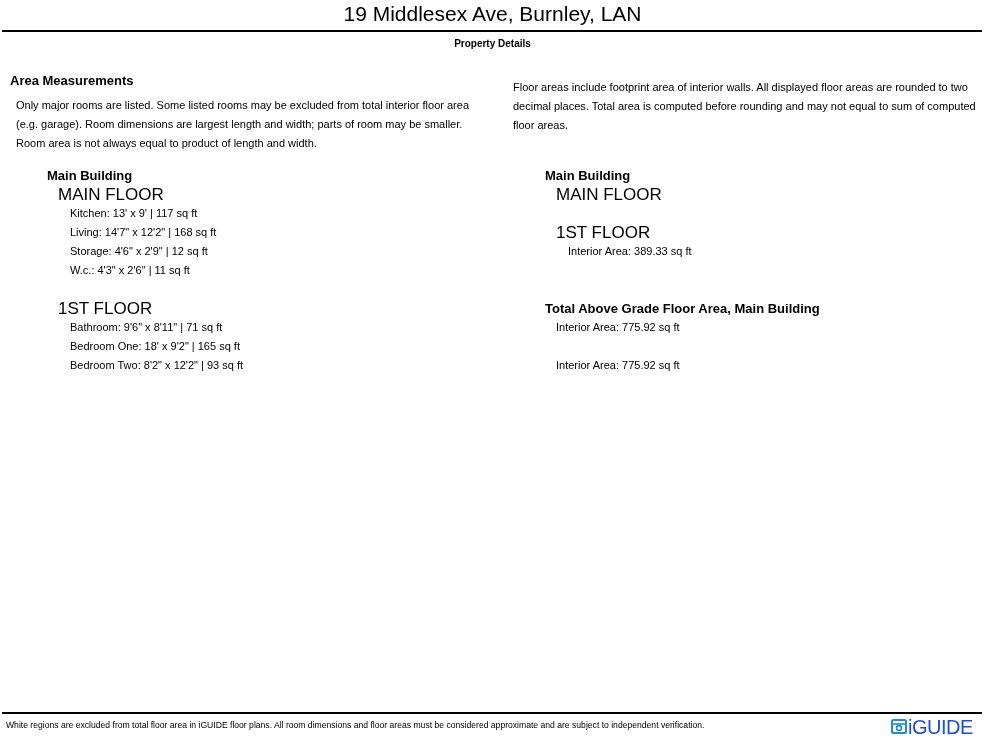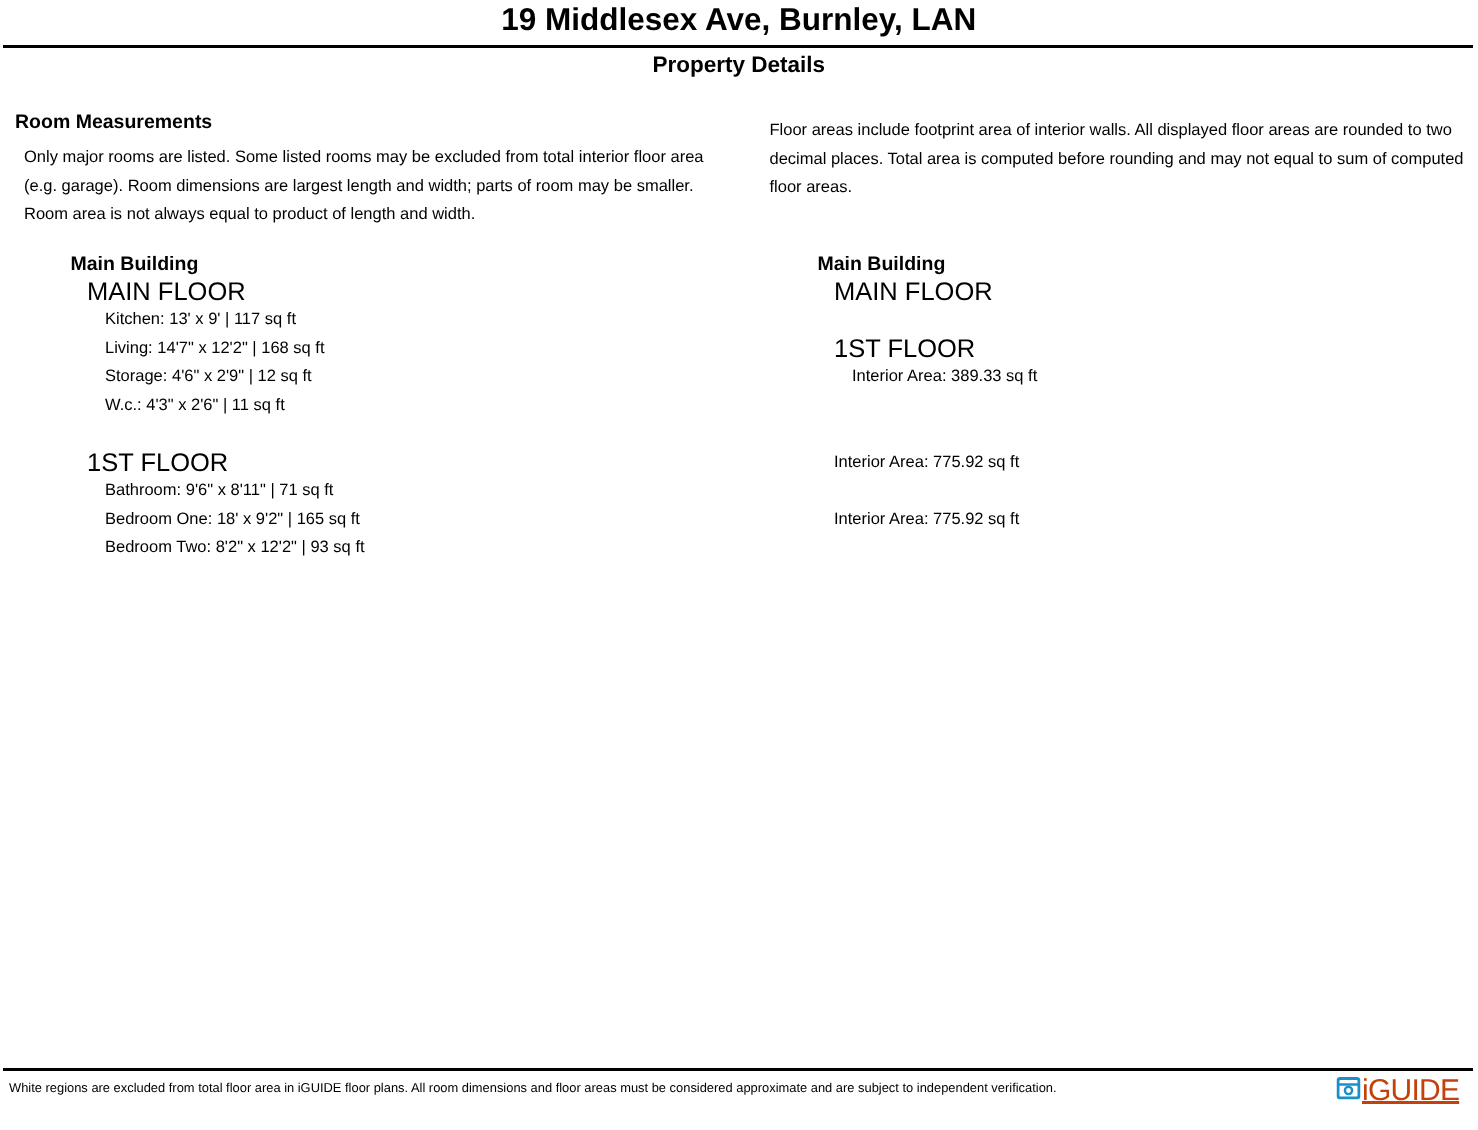--- a/index.html
+++ b/index.html
@@ -2,28 +2,28 @@
 <html><head>
 <meta charset="utf-8">
 <style>
   html, body { margin: 0; padding: 0; background: #ffffff; }
   body {
     width: 985px; height: 753px; position: relative; overflow: hidden;
     font-family: "Liberation Sans", sans-serif; color: #000;
   }
   .title {
     position: absolute; left: 0; top: 1px; width: 985px; text-align: center;
-    font-size: 21px; font-weight: bold; line-height: 26px;
+    font-size: 21px; font-weight: normal; line-height: 26px;
   }
   .rule-top {
     position: absolute; left: 2px; top: 30px; width: 980px; height: 2px; background: #000;
   }
   .subtitle {
     position: absolute; left: 0; top: 35px; width: 985px; text-align: center;
-    font-size: 15px; font-weight: bold; line-height: 18px;
+    font-size: 10px; font-weight: bold; line-height: 18px;
   }
   .col { position: absolute; top: 72px; }
   .col-left { left: 10px; width: 480px; }
   .col-right { left: 507px; width: 478px; }
   .sec-title { font-size: 13px; font-weight: bold; line-height: 18px; margin: 0; }
   .sec-desc { font-size: 11px; line-height: 19px; margin: 6px; width: 476px; }
   .col-right .sec-desc { width: 478px; }
   .block { position: absolute; }
   .bld { font-size: 13px; font-weight: bold; line-height: 19px; }
   .floor { font-size: 17px; line-height: 19px; padding-left: 11px; }
@@ -32,33 +32,33 @@
   .tot-item { font-size: 11px; line-height: 19px; padding-left: 11px; }
   .gap { height: 19px; }
   .rule-bottom {
     position: absolute; left: 2px; top: 712px; width: 980px; height: 2px; background: #000;
   }
   .footer-note {
     position: absolute; left: 6px; top: 719px; font-size: 8.6px; line-height: 12px;
   }
   .logo {
     position: absolute; left: 891px; top: 716px; height: 22px; display: flex; align-items: center;
-    color: #c2410c; font-size: 20px; line-height: 22px; letter-spacing: -0.5px; text-decoration: underline;
+    color: #1d4ed8; font-size: 20px; line-height: 22px; letter-spacing: -0.5px;
   }
   .logo svg { margin-right: 1px; }
 </style>
 </head>
 <body>
 
 <div class="title">19 Middlesex Ave, Burnley, LAN</div>
 <div class="rule-top"></div>
 <div class="subtitle">Property Details</div>
 
 <div class="col col-left">
-  <p class="sec-title">Room Measurements</p>
+  <p class="sec-title">Area Measurements</p>
   <p class="sec-desc">Only major rooms are listed. Some listed rooms may be excluded from total interior floor area (e.g. garage). Room dimensions are largest length and width; parts of room may be smaller. Room area is not always equal to product of length and width.</p>
 </div>
 
 <div class="block" style="left:47px; top:166px;">
   <div class="bld">Main Building</div>
   <div class="floor">MAIN FLOOR</div>
   <div class="item">Kitchen: 13' x 9' | 117 sq ft</div>
   <div class="item">Living: 14'7" x 12'2" | 168 sq ft</div>
   <div class="item">Storage: 4'6" x 2'9" | 12 sq ft</div>
   <div class="item">W.c.: 4'3" x 2'6" | 11 sq ft</div>
@@ -74,20 +74,21 @@
 </div>
 
 <div class="block" style="left:545px; top:166px;">
   <div class="bld">Main Building</div>
   <div class="floor">MAIN FLOOR</div>
   <div class="gap"></div>
   <div class="floor">1ST FLOOR</div>
   <div class="item-r">Interior Area: 389.33 sq ft</div>
   <div class="gap"></div>
   <div class="gap"></div>
+  <div class="bld">Total Above Grade Floor Area, Main Building</div>
   <div class="tot-item">Interior Area: 775.92 sq ft</div>
   <div class="gap"></div>
   <div class="tot-item">Interior Area: 775.92 sq ft</div>
 </div>
 
 <div class="rule-bottom"></div>
 <div class="footer-note">White regions are excluded from total floor area in iGUIDE floor plans. All room dimensions and floor areas must be considered approximate and are subject to independent verification.</div>
 <div class="logo">
   <span>
     <svg width="16" height="16" viewBox="0 0 16 16">

